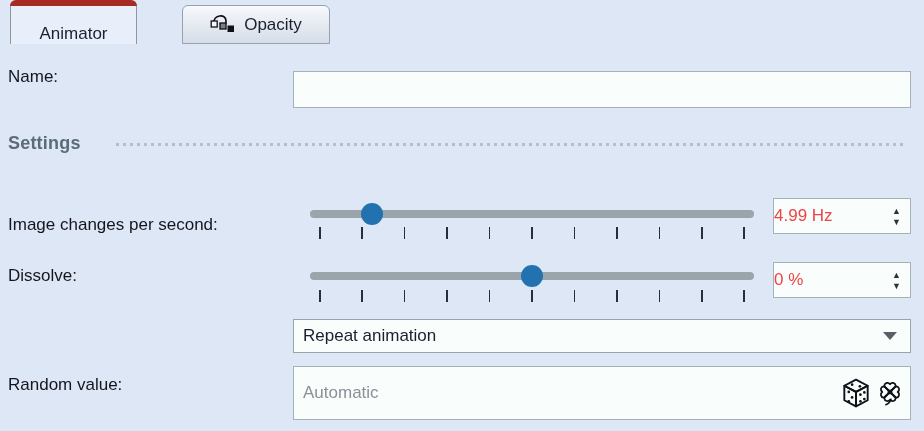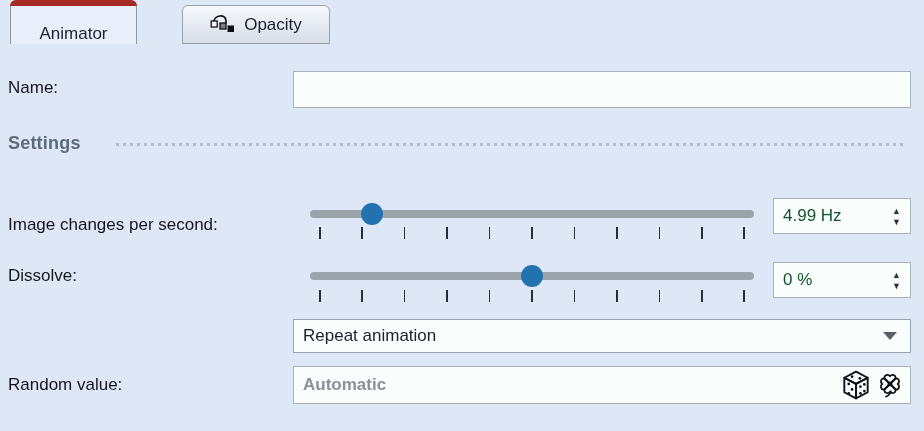--- a/index.html
+++ b/index.html
@@ -40,36 +40,36 @@
            background:#9ba3ab; }
   .handle { position:absolute; top:2px; width:22px; height:22px; border-radius:50%;
             background:#2272b0; }
   .ticks { position:absolute; left:310px; width:444px; height:12px;
            display:flex; justify-content:space-between; padding:0 9px; }
   .ticks i { display:block; width:1.6px; height:12px; background:#2a2e38; }
 
   
   .spin { position:absolute; left:773px; width:138px; height:36px; background:#f9fdfc;
           border:1px solid #a6b0bb; display:flex; align-items:center; }
-  .spin .val { flex:1; font-size:17px; color:#14532d; padding-left:9px; }
+  .spin .val { flex:1; font-size:17px; color:#ef4444; }
   .spin .btns { display:flex; flex-direction:column; justify-content:center; gap:3px;
                 padding-right:9px; }
   .spin .btns span { font-size:9px; line-height:8px; color:#2c313c; cursor:default; text-align:center; }
 
   
   .dropdown { position:absolute; left:293px; top:319px; width:618px; height:34px;
               background:#f9fdfc; border:1px solid #9aa4ae; display:flex; align-items:center;gap:36px; }
   .dropdown .val { flex:1; font-size:17px; color:#1a2030; padding-left:9px; }
   .dropdown .arrow { width:0; height:0; margin-right:13px;
               border-left:7px solid transparent; border-right:7px solid transparent;
               border-top:8px solid #5a6069; }
 
   
-  .random-field { position:absolute; left:293px; top:366px; width:618px; height:38px;
-              background:#f9fdfc; border:1px solid #a6b0bb; display:flex; align-items:center;font-weight:bold; }
+  .random-field { position:absolute; left:293px; top:366px; width:618px; height:54px;
+              background:#f9fdfc; border:1px solid #a6b0bb; display:flex; align-items:center; }
   .random-field .ph { flex:1; font-size:17px; color:#8b9099; padding-left:9px; }
   .random-field .icon-btn { display:inline-flex; margin-right:6px; cursor:default; }
 </style>
 </head>
 <body>
 
 <div id="app">
 
   <div class="tab tab-active">
     <span class="accent" style="background: rgb(166, 43, 37);"></span>
@@ -81,21 +81,21 @@
       <svg viewBox="0 0 26 22" width="26" height="22">
         <path d="M4 9 C 3 1, 16 -1, 16 7 C 16 13, 10 14, 10.5 9" fill="none" stroke="#101018" stroke-width="1.7"></path>
         <rect x="1.2" y="7" width="6" height="6" fill="#f4f7fb" stroke="#101018" stroke-width="1.3"></rect>
         <rect x="10" y="9" width="6" height="6" fill="#7a7f87" stroke="#101018" stroke-width="1.3"></rect>
         <rect x="17.5" y="11.5" width="6.5" height="6.5" fill="#101018"></rect>
       </svg>
     </span>
     <span>Opacity</span>
   </div>
 
-  <div class="lbl" style="top:78px;">Name:</div>
+  <div class="lbl" style="top:67px;">Name:</div>
   <input class="txt" style="top: 71px; height: 37px;" type="text" value="">
 
   <div class="section-title">Settings</div>
   <div class="section-dots"></div>
 
   <div class="lbl" style="top:215px;">Image changes per second:</div>
   <div class="slider" style="top:201px;">
     <span class="track"></span>
     <span class="handle" style="left: calc(14% - 11px);"></span>
   </div>

